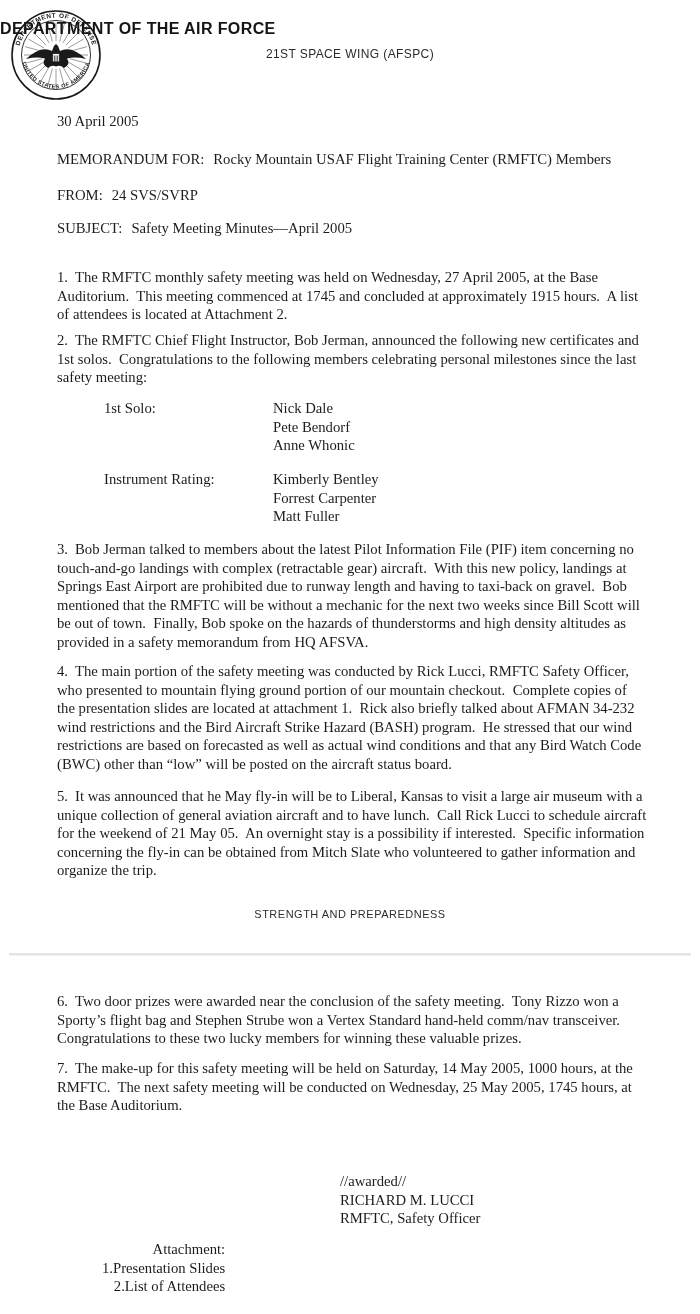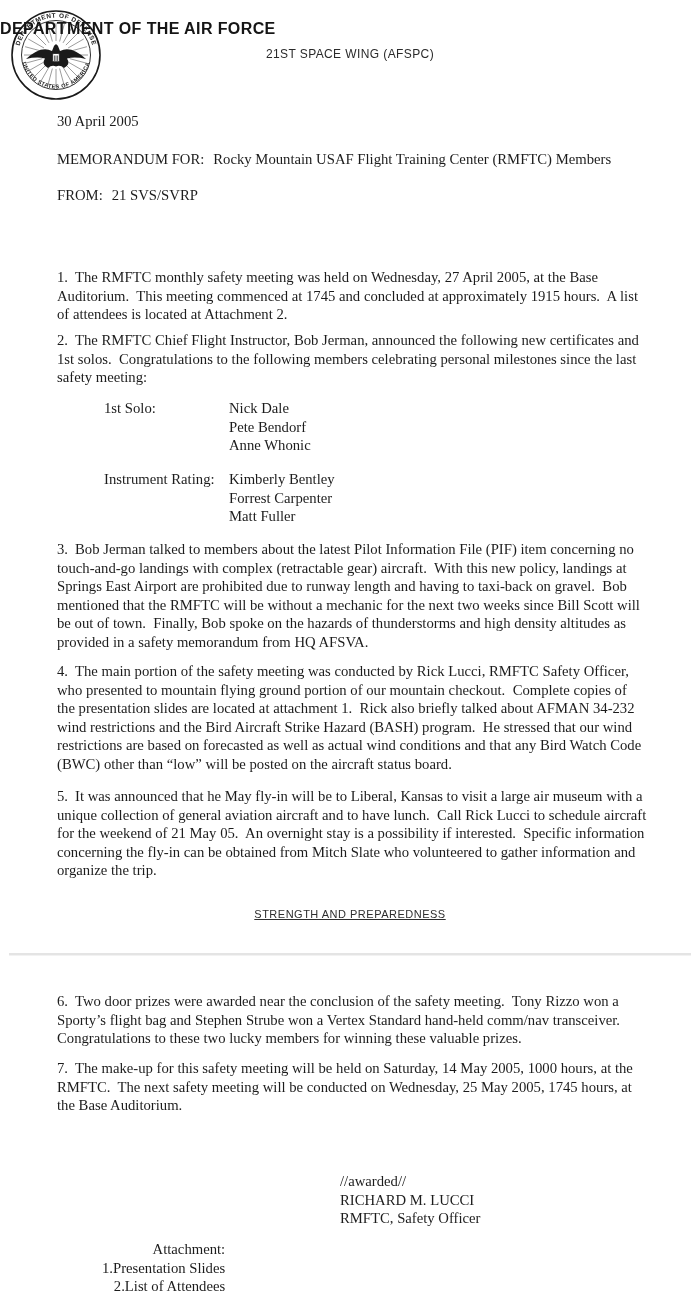--- a/index.html
+++ b/index.html
@@ -47,31 +47,30 @@
     top: 112px;
     left: 57px;
     right: 55px;
   }
   .abs { position: absolute; left: 57px; width: 591px; }
   .para-text { white-space: pre-wrap; }
   .pnum { margin-right: 7px; }
   .label { margin-right: 9px; }
   .milestones { position: absolute; left: 104px; }
   .mi-label { display: inline-block; width: 125px; vertical-align: top; }
-  .mi-names { display: inline-block; vertical-align: top; }
+  .mi-names { display: inline-block; vertical-align: top; margin-left: 44px; }
   .motto {
     position: absolute;
     left: 0; right: 0;
     top: 905px;
     text-align: center;
     font-family: "Liberation Sans", "DejaVu Sans", sans-serif;
     font-size: 11px;
     letter-spacing: 0.5px;
     color: #2e2e2e;
-    text-decoration: underline;
   }
   .page-sep {
     position: absolute;
     left: 9px;
     right: 9px;
     top: 953px;
     height: 2px;
     background: #e4e4e4;
     border-bottom: 1px solid #f2f2f2;
   }
@@ -140,21 +139,24 @@
 
   <div class="hdr-title">DEPARTMENT OF THE AIR FORCE</div>
   <div class="hdr-sub">21ST SPACE WING (AFSPC)</div>
 
   <div class="date-line">30 April 2005</div>
 
   <div class="abs" style="top:150px">
     <span class="label">MEMORANDUM FOR:</span><span>Rocky Mountain USAF Flight Training Center (RMFTC) Members</span>
   </div>
   <div class="abs" style="top:186px">
-    <span class="label">FROM:</span><span>21 SVS/SVRP</span>
+    <span class="label">FROM:</span><span>24 SVS/SVRP</span>
+  </div>
+  <div class="abs" style="top:219px">
+    <span class="label">SUBJECT:</span><span>Safety Meeting Minutes—April 2005</span>
   </div>
 
   <div class="abs" style="top:268px">
     <span class="pnum">1.</span><span class="para-text">The RMFTC monthly safety meeting was held on Wednesday, 27 April 2005, at the Base Auditorium.  This meeting commenced at 1745 and concluded at approximately 1915 hours.  A list of attendees is located at Attachment 2.</span>
   </div>
   <div class="abs" style="top:331px">
     <span class="pnum">2.</span><span class="para-text">The RMFTC Chief Flight Instructor, Bob Jerman, announced the following new certificates and 1st solos.  Congratulations to the following members celebrating personal milestones since the last safety meeting:</span>
   </div>
 
   <div class="milestones" style="top:399px">

